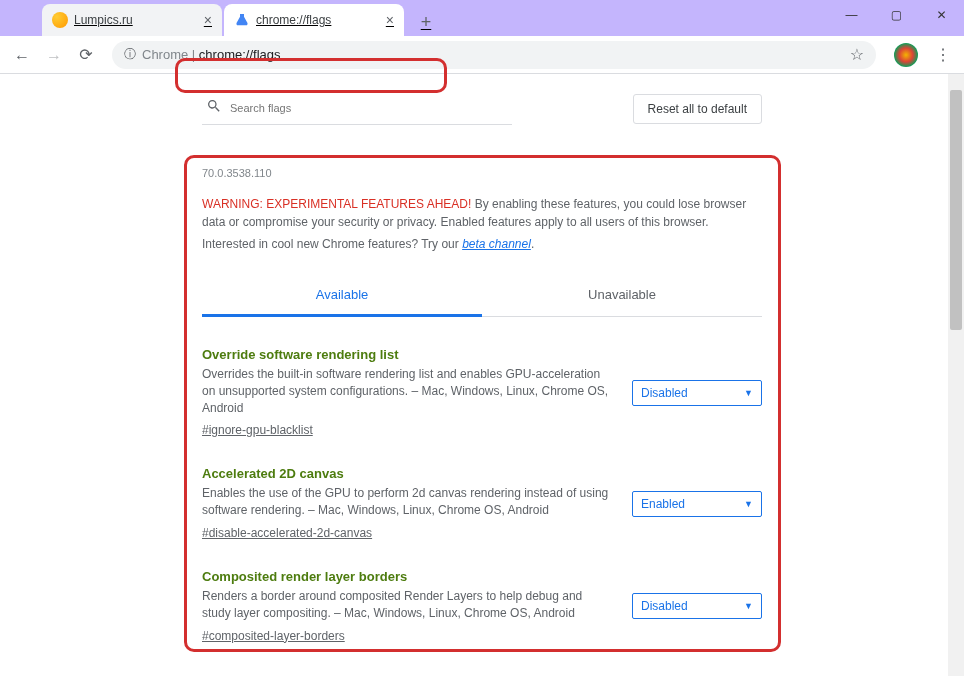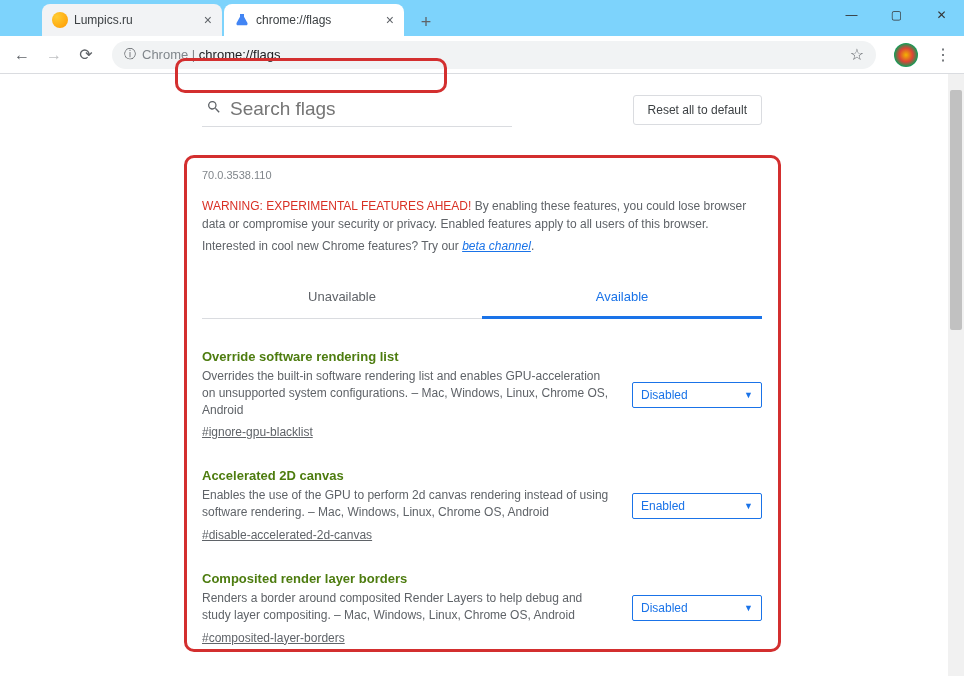--- a/index.html
+++ b/index.html
@@ -1,19 +1,19 @@
 <!DOCTYPE html>
 <html><head>
 <meta charset="utf-8">
 <style>
 * { margin: 0; padding: 0; box-sizing: border-box; font-family: Arial, sans-serif; }
 body { background: #fff; width: 964px; height: 676px; overflow: hidden; position: relative; }
 
 
-.tab-strip { height: 36px; background: #7dd3fc; display: flex; align-items: flex-end; padding-left: 42px; position: relative; }
+.tab-strip { height: 36px; background: #c4b5fd; display: flex; align-items: flex-end; padding-left: 42px; position: relative; text-decoration: underline; }
 .tab { height: 32px; background: #f2f3f5; border-radius: 8px 8px 0 0; display: flex; align-items: center; padding: 0 10px; font-size: 12px; color: #3c4043; margin-right: 2px; min-width: 180px; position: relative; }
 .tab.active { background: #fff; }
 .tab .favicon { width: 16px; height: 16px; margin-right: 6px; border-radius: 50%; }
 .tab .favicon.orange { background: radial-gradient(circle at 30% 30%, #fc3, #f90); }
 .tab .favicon.flask { background: none; position: relative; }
 .tab .favicon.flask svg { width: 16px; height: 16px; }
 .tab .close { margin-left: auto; font-size: 14px; color: #5f6368; cursor: pointer; }
 .new-tab { width: 28px; height: 28px; display: flex; align-items: center; justify-content: center; color: #5f6368; font-size: 18px; margin-left: 6px; }
 .win-controls { position: absolute; right: 0; top: 0; display: flex; }
 .win-controls div { width: 45px; height: 30px; display: flex; align-items: center; justify-content: center; font-size: 12px; color: #333; }
@@ -26,21 +26,21 @@
 .omnibox .url .gray { color: #80868b; }
 .omnibox .star { margin-left: auto; color: #5f6368; }
 .profile-icon { width: 24px; height: 24px; border-radius: 50%; background: radial-gradient(circle, #f4b400 0%, #db4437 40%, #0f9d58 70%, #4285f4 100%); margin: 0 6px; }
 .menu-dots { width: 28px; display: flex; align-items: center; justify-content: center; color: #5f6368; font-size: 16px; letter-spacing: -2px; }
 
 
 .page { background: #fff; height: calc(676px - 74px); overflow: hidden; position: relative; }
 .search-bar { display: flex; align-items: center; justify-content: space-between; padding: 18px 0; width: 560px; margin: 0 auto; }
 .search-box { display: flex; align-items: center; background: #fff; border-bottom: 1px solid #dadce0; padding: 6px 4px; width: 310px; }
 .search-box .icon { color: #5f6368; margin-right: 8px; }
-.search-box input { border: none; outline: none; font-size: 19px; color: #80868b; flex: 1; }
+.search-box input { border: none; outline: none; font-size: 11px; color: #80868b; flex: 1; }
 .reset-btn { border: 1px solid #dadce0; background: #fff; padding: 7px 14px; font-size: 12px; color: #3c4043; border-radius: 3px; }
 
 .content { width: 560px; margin: 0 auto; padding-top: 24px; }
 .title-row { display: flex; justify-content: space-between; align-items: baseline; margin-bottom: 16px; }
 .title-row h1 { font-size: 22px; font-weight: 400; color: #202124; }
 .version { font-size: 11px; color: #80868b; }
 .warning { font-size: 12px; color: #5f6368; line-height: 1.5; margin-bottom: 6px; }
 .warning .red { color: #d93025; }
 .interested { font-size: 12px; color: #5f6368; margin-bottom: 24px; }
 .interested a { color: #1a73e8; text-decoration: underline; font-style: italic; }
@@ -120,22 +120,22 @@
   </div>
 
   <div class="content">
     <div class="title-row">
       <span class="version">70.0.3538.110</span>
     </div>
     <p class="warning"><span class="red">WARNING: EXPERIMENTAL FEATURES AHEAD!</span><span> By enabling these features, you could lose browser data or compromise your security or privacy. Enabled features apply to all users of this browser.</span></p>
     <p class="interested"><span>Interested in cool new Chrome features? Try our </span><a href="#">beta channel</a>.</p>
 
     <div class="tabs-row">
+      <div class="page-tab active">Available</div>
       <div class="page-tab">Unavailable</div>
-      <div class="page-tab active">Available</div>
     </div>
 
     <div class="flag">
       <div class="flag-text">
         <h3>Override software rendering list</h3>
         <p>Overrides the built-in software rendering list and enables GPU-acceleration on unsupported system configurations. – Mac, Windows, Linux, Chrome OS, Android</p>
         <a href="#">#ignore-gpu-blacklist</a>
       </div>
       <div class="flag-select">
           <div class="select-ctrl">

